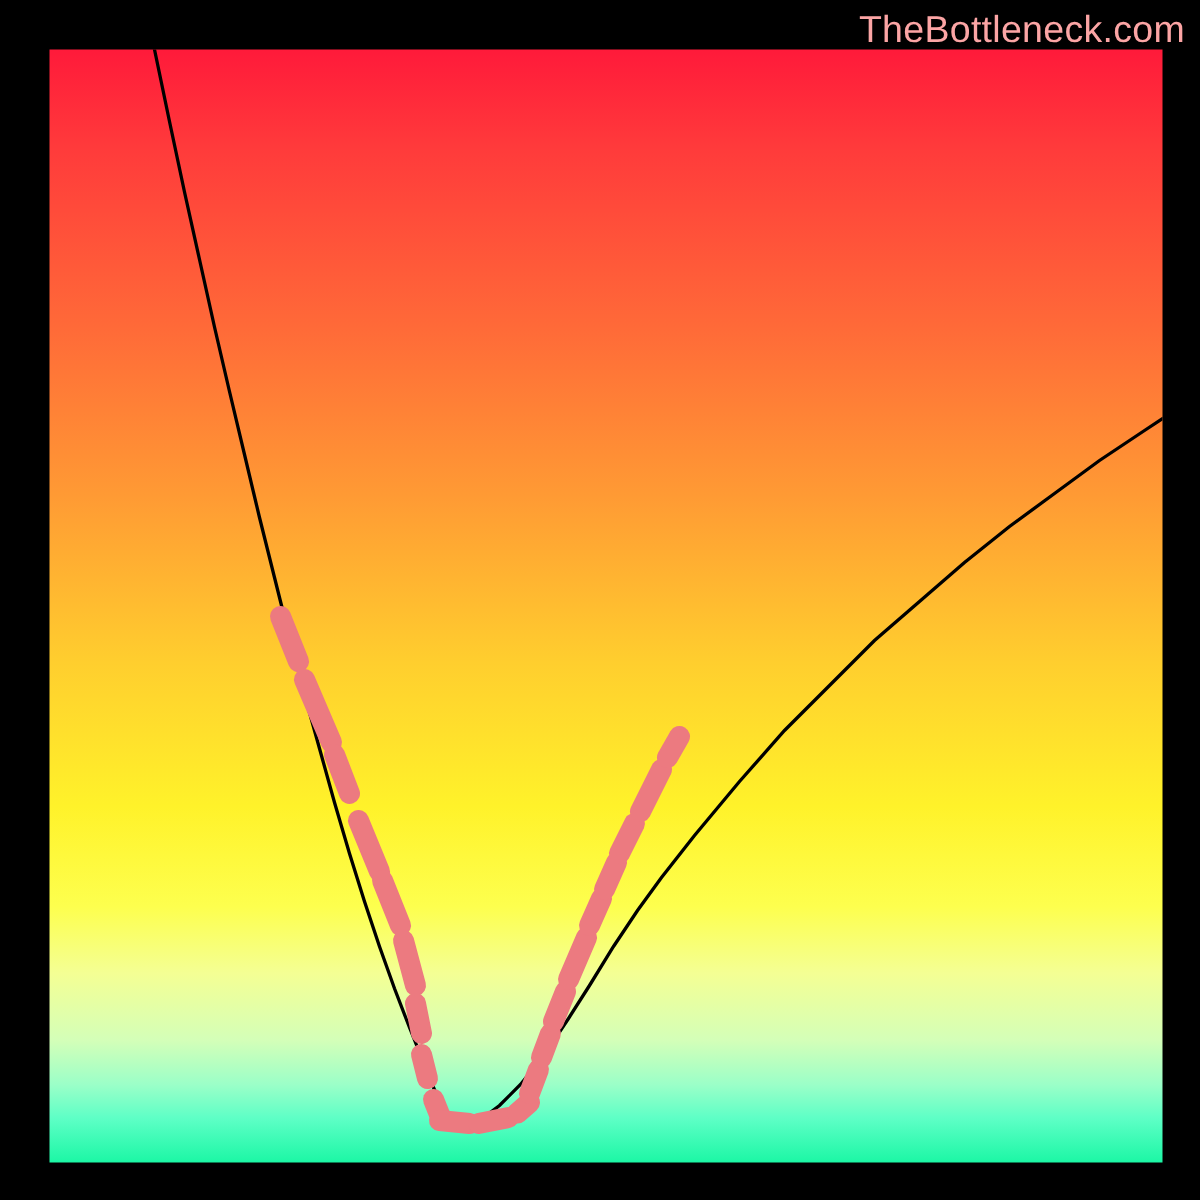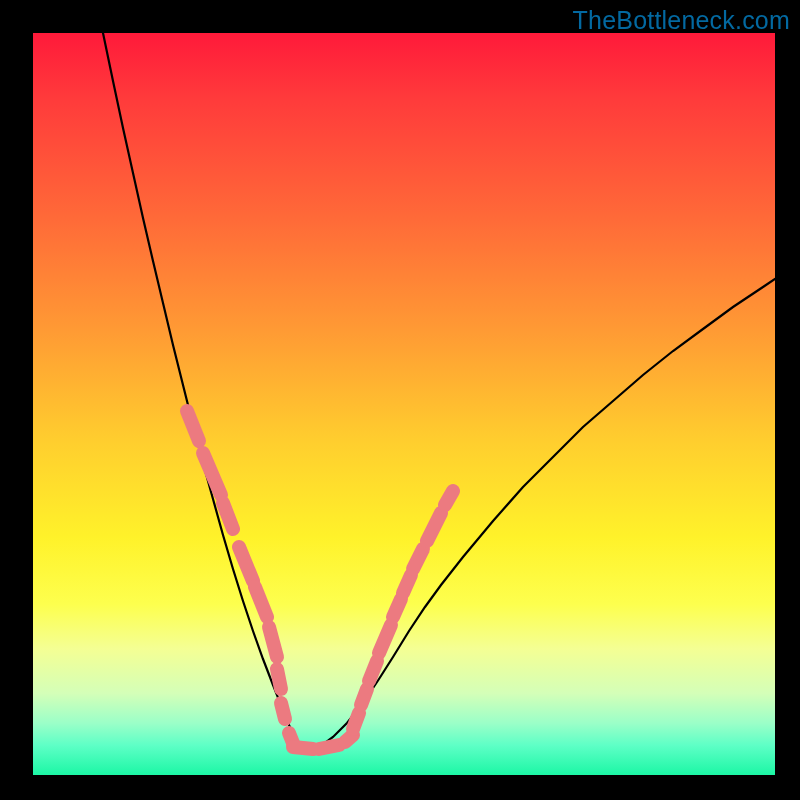--- a/index.html
+++ b/index.html
@@ -30,21 +30,21 @@
       #d4ffb8 89%,
       #9bffc8 93%,
       #5effc6 96%,
       #1cf7a5 100%
     );
   }
   .watermark {
     position: absolute;
     top: 6px;
     right: 10px;
-    color: #0369a1;
+    color: #fca5a5;
     font-size: 25px;
     font-weight: 500;
     letter-spacing: 0.2px;
   }
   svg.plot {
     position: absolute;
     left: 0;
     top: 0;
     width: 742px;
     height: 742px;

